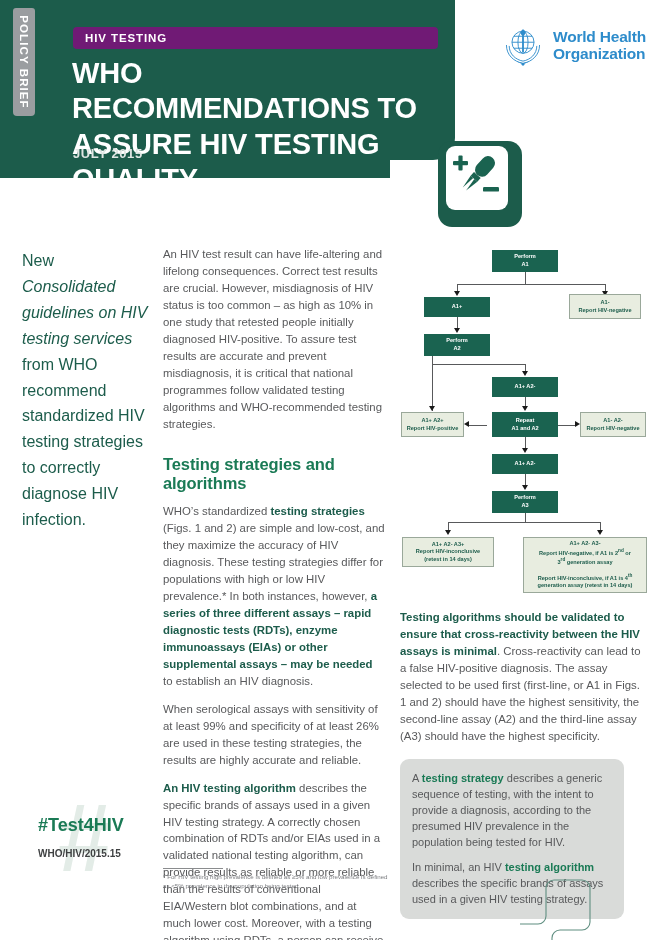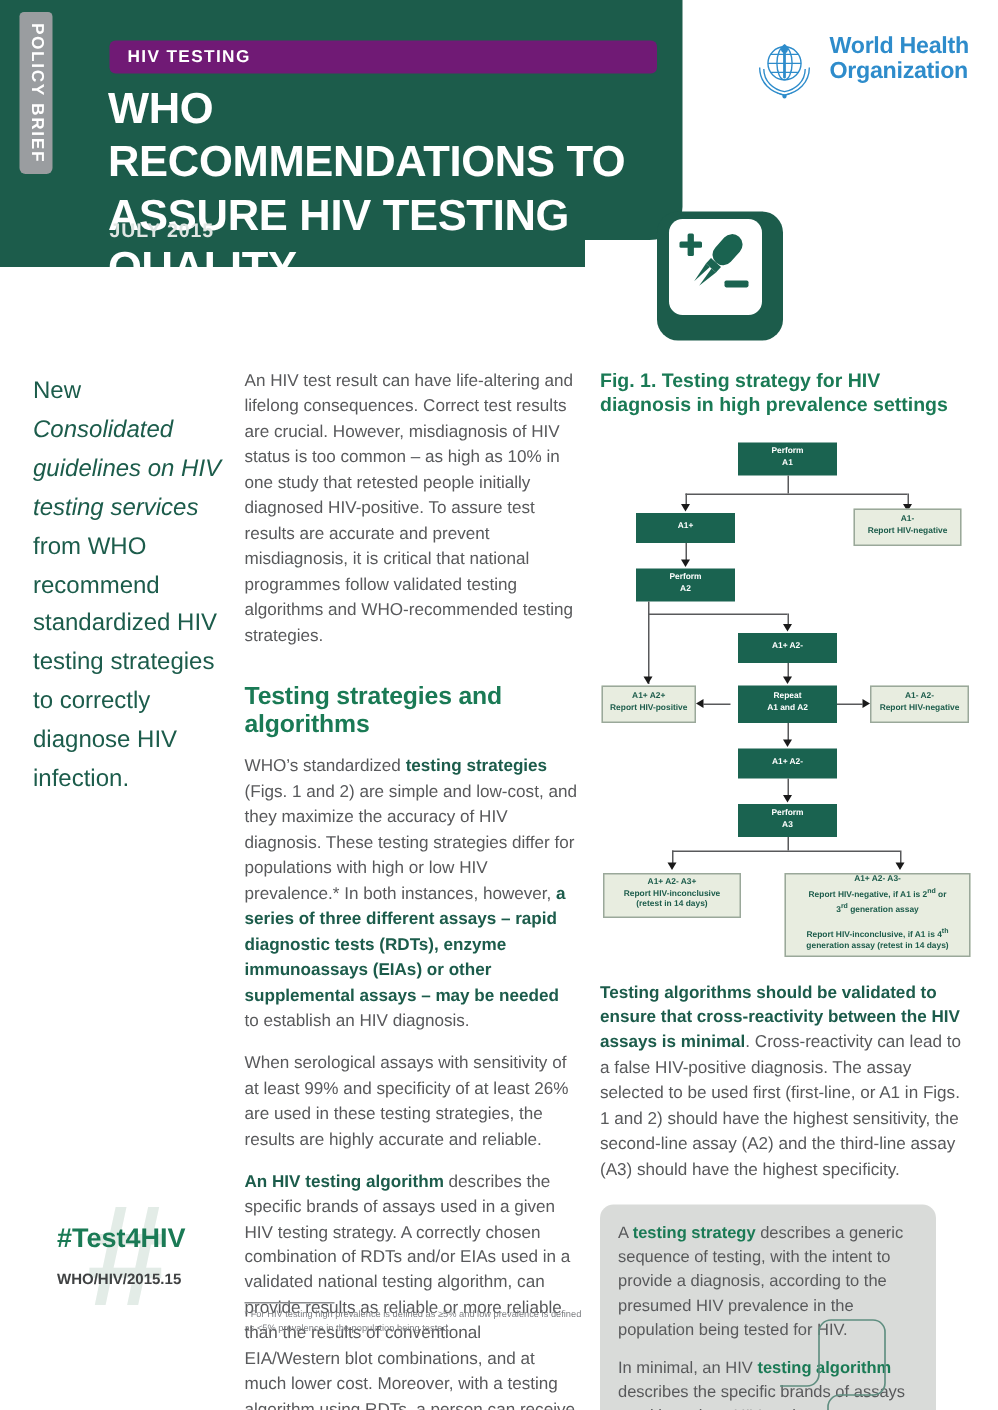--- a/index.html
+++ b/index.html
@@ -72,21 +72,21 @@
     color: #dfe6e3;
     font-size: 13px;
     letter-spacing: 0.6px;
     font-weight: bold;
     z-index: 4;
   }
 
   
   .who-logo {
     position: absolute; left: 500px; top: 22px;
-    display: flex; align-items: flex-start; gap: 7px;
+    display: flex; align-items: center; gap: 7px;
     z-index: 6;
   }
   .who-emblem { width: 46px; height: 46px; flex: 0 0 auto; }
   .who-text {
     color: #2e8ccb; font-weight: bold; font-size: 15.5px;
     line-height: 1.1; letter-spacing: -0.2px;
   }
 
   
   .badge-outer {
@@ -294,21 +294,20 @@
 
     <h2 class="sect second">Testing strategies and algorithms</h2>
     <p class="body"><span>WHO’s standardized </span><b>testing strategies</b><span> (Figs. 1 and 2) are simple and low-cost, and they maximize the accuracy of HIV diagnosis. These testing strategies differ for populations with high or low HIV prevalence.* In both instances, however, </span><b>a series of three different assays – rapid diagnostic tests (RDTs), enzyme immunoassays (EIAs) or other supplemental assays – may be needed</b><span> to establish an HIV diagnosis.</span></p>
 
     <p class="body">When serological assays with sensitivity of at least 99% and specificity of at least 26% are used in these testing strategies, the results are highly accurate and reliable.</p>
 
     <p class="body"><b>An HIV testing algorithm</b><span> describes the specific brands of assays used in a given HIV testing strategy. A correctly chosen combination of RDTs and/or EIAs used in a validated national testing algorithm, can provide results as reliable or more reliable than the results of conventional EIA/Western blot combinations, and at much lower cost. Moreover, with a testing algorithm using RDTs, a person can receive their status on the same day as HIV testing.</span></p>
   </div>
 
   <div class="col-right">
-    <div class="fig-title">Fig. 1. Testing strategy for HIV diagnosis in high prevalence settings</div>
 
     <div class="flow">
 
       <div class="node green" style="left:92px; top:4px; width:66px; height:22px;">
           <span>Perform<br>A1</span>
         </div>
       <div class="edge v" style="left:125px; top:26px; height:12px;"></div>
       <div class="edge h" style="left:57px; top:38px; width:148px;"></div>
       <div class="edge v" style="left:57px; top:38px; height:9px;"></div>
       <div class="edge v" style="left:205px; top:38px; height:9px;"></div>

